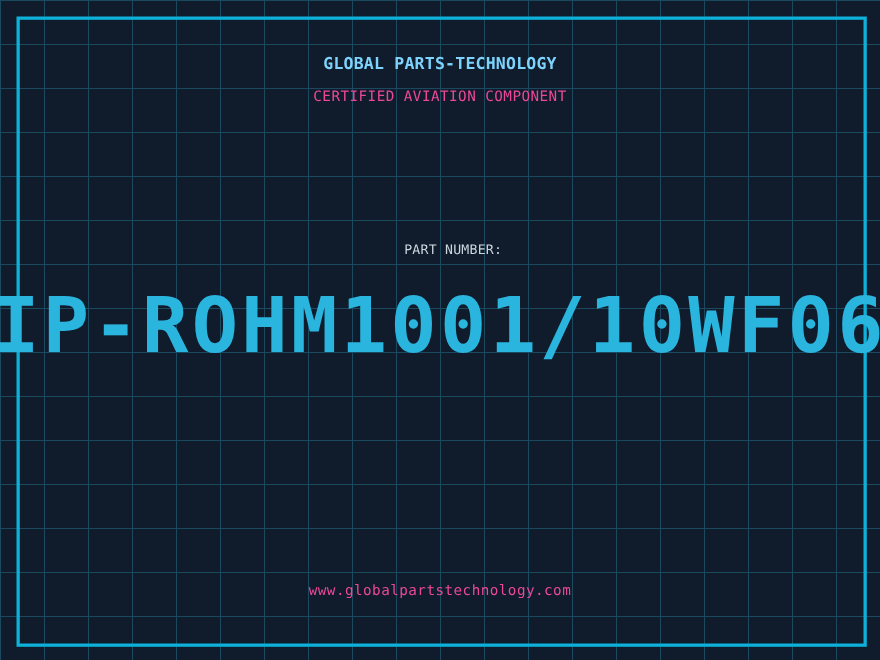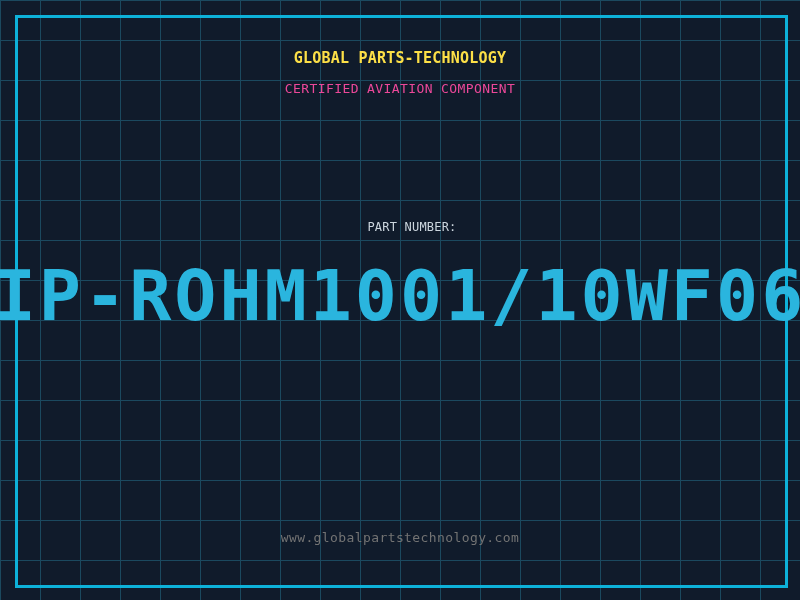--- a/index.html
+++ b/index.html
@@ -29,21 +29,21 @@
     left: 0;
     width: 100%;
     text-align: center;
     white-space: nowrap;
   }
   .title {
     top: 49px;
     font-size: 15px;
     font-weight: bold;
     letter-spacing: 0.2px;
-    color: #fde047;
+    color: #7dd3fc;
   }
   .subtitle {
     top: 81px;
     font-size: 13px;
     letter-spacing: 0.4px;
     color: #ec4899;
   }
   .part-label {
     top: 220px;
     font-size: 12px;
@@ -60,21 +60,21 @@
     line-height: 1;
     font-weight: bold;
     letter-spacing: 3px;
     white-space: nowrap;
     color: #2ab5de;
   }
   .footer-url {
     top: 530px;
     font-size: 13px;
     letter-spacing: 0.4px;
-    color: #737373;
+    color: #ec4899;
   }
 </style>
 </head>
 <body>
 
 <div class="grid-bg"></div>
 
 <div class="frame"></div>
 
 <div class="centered-line title">GLOBAL PARTS-TECHNOLOGY</div>

